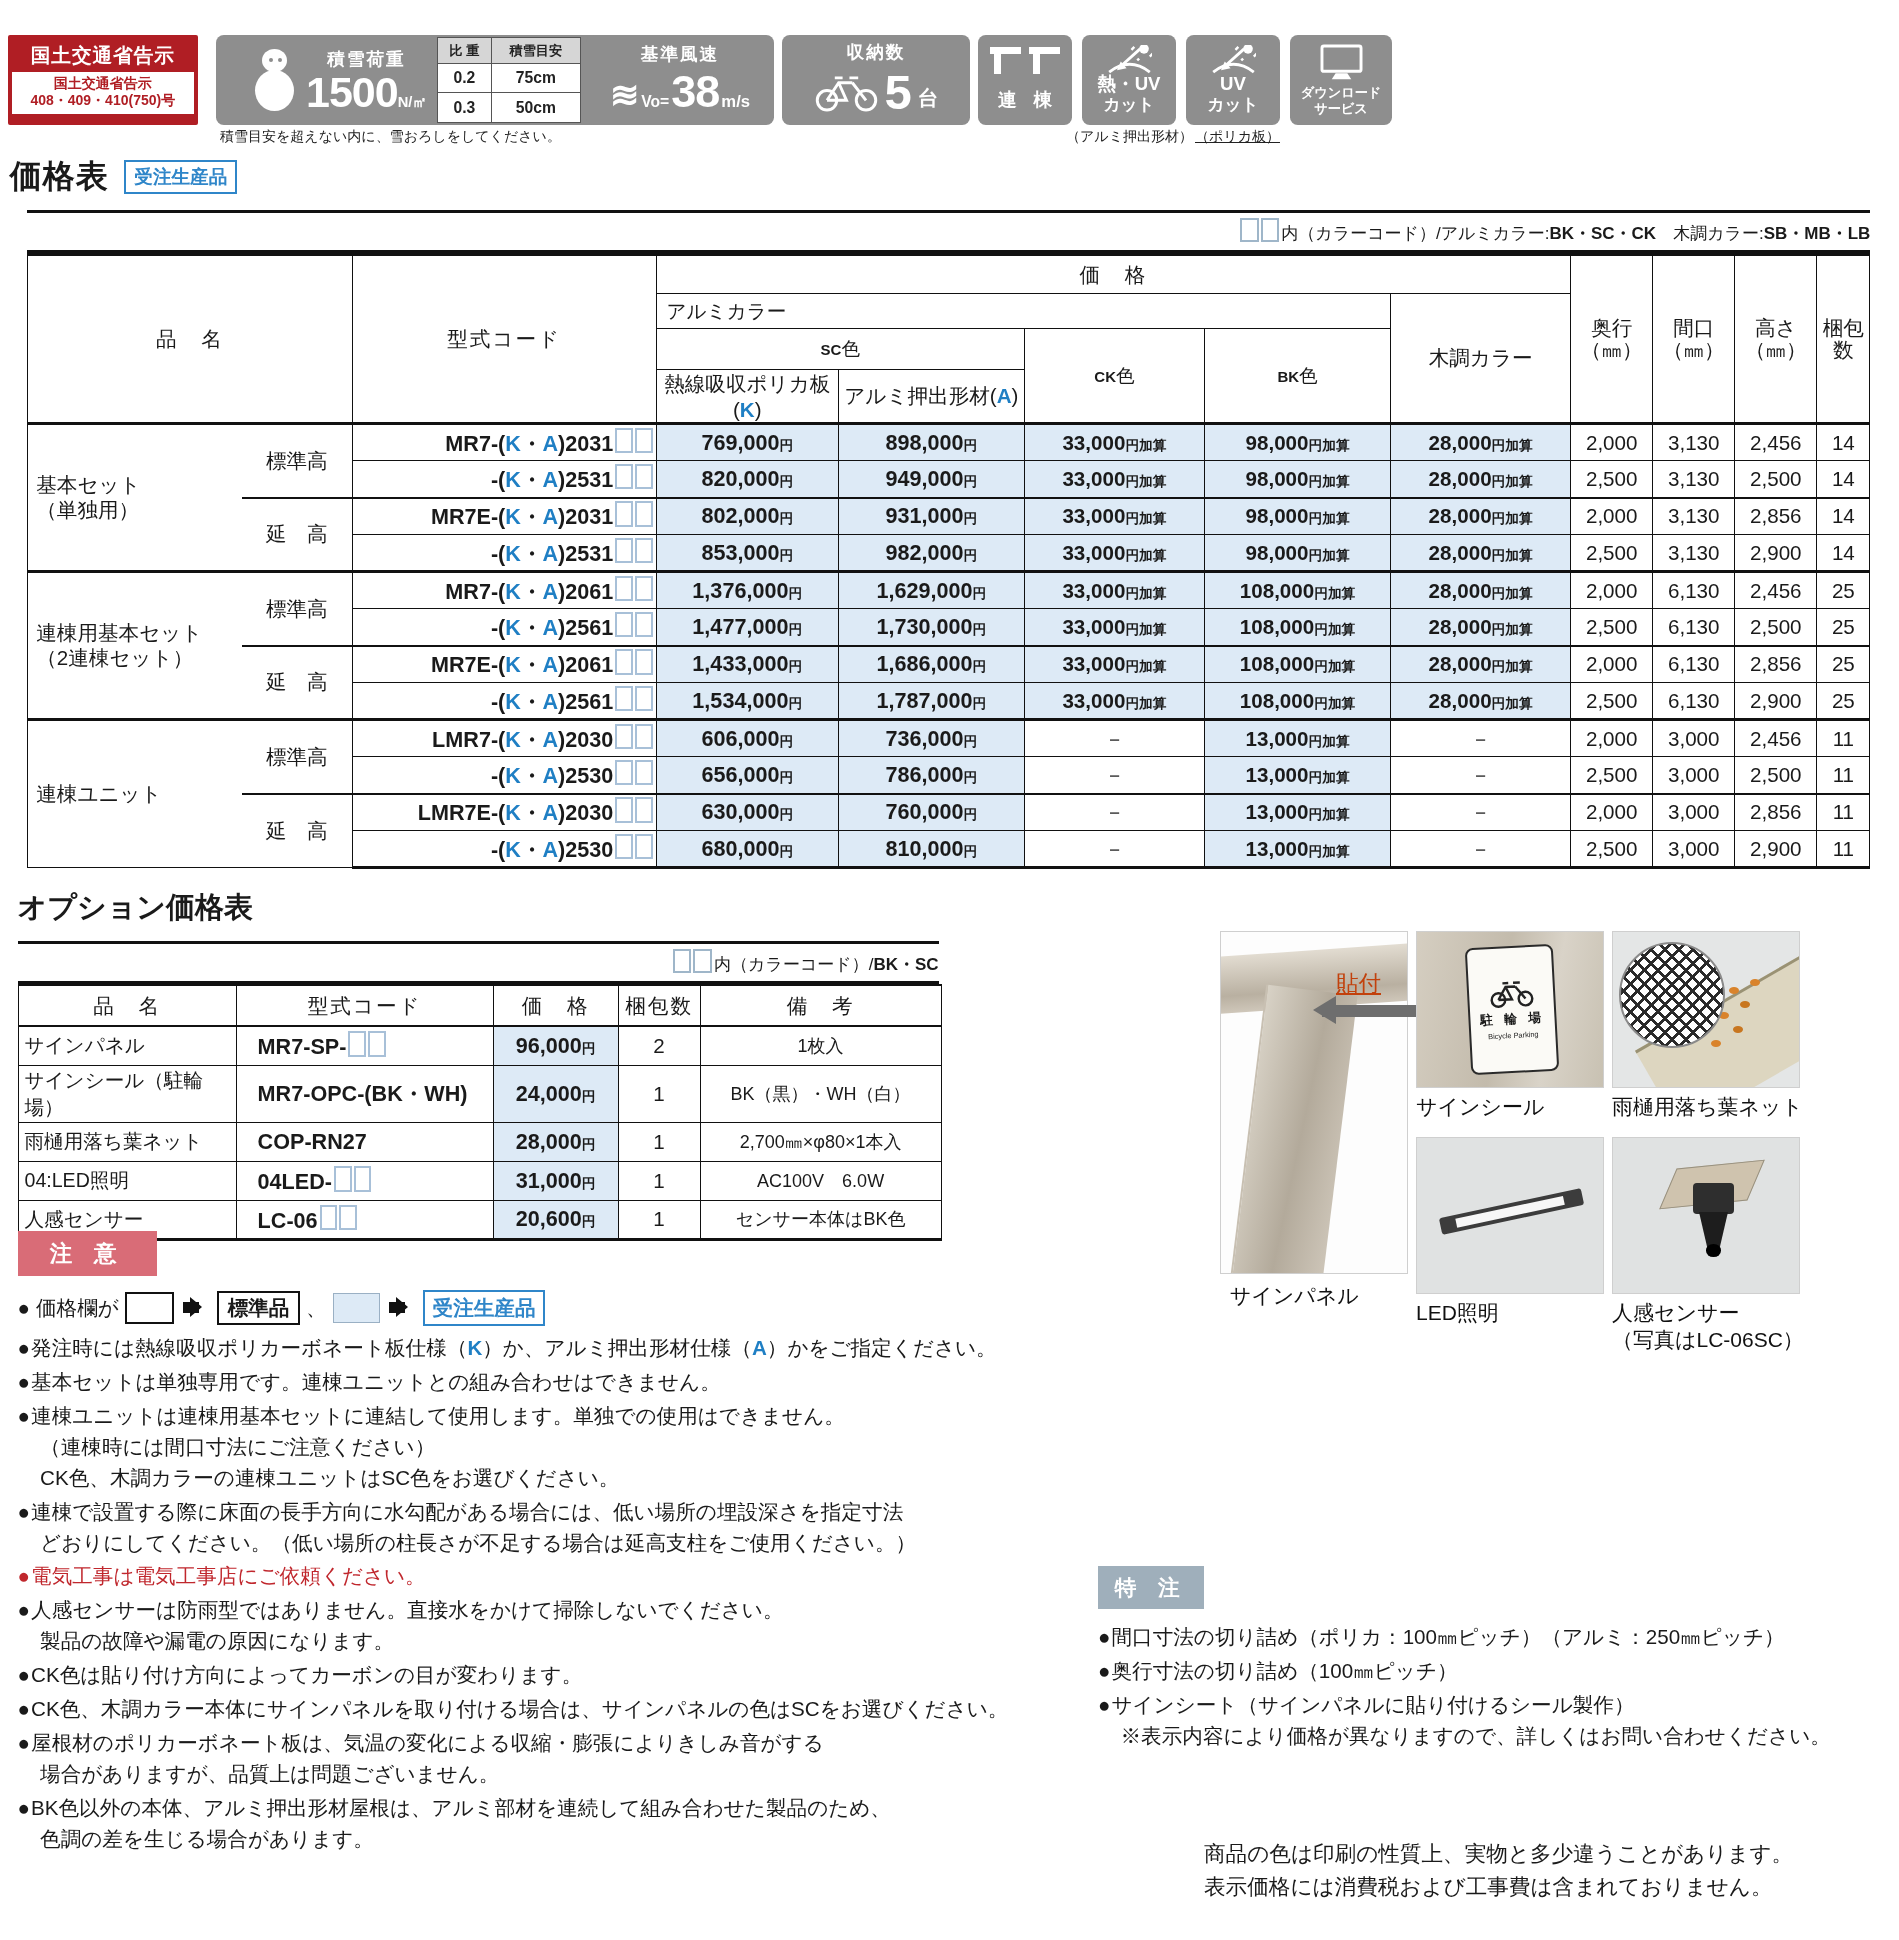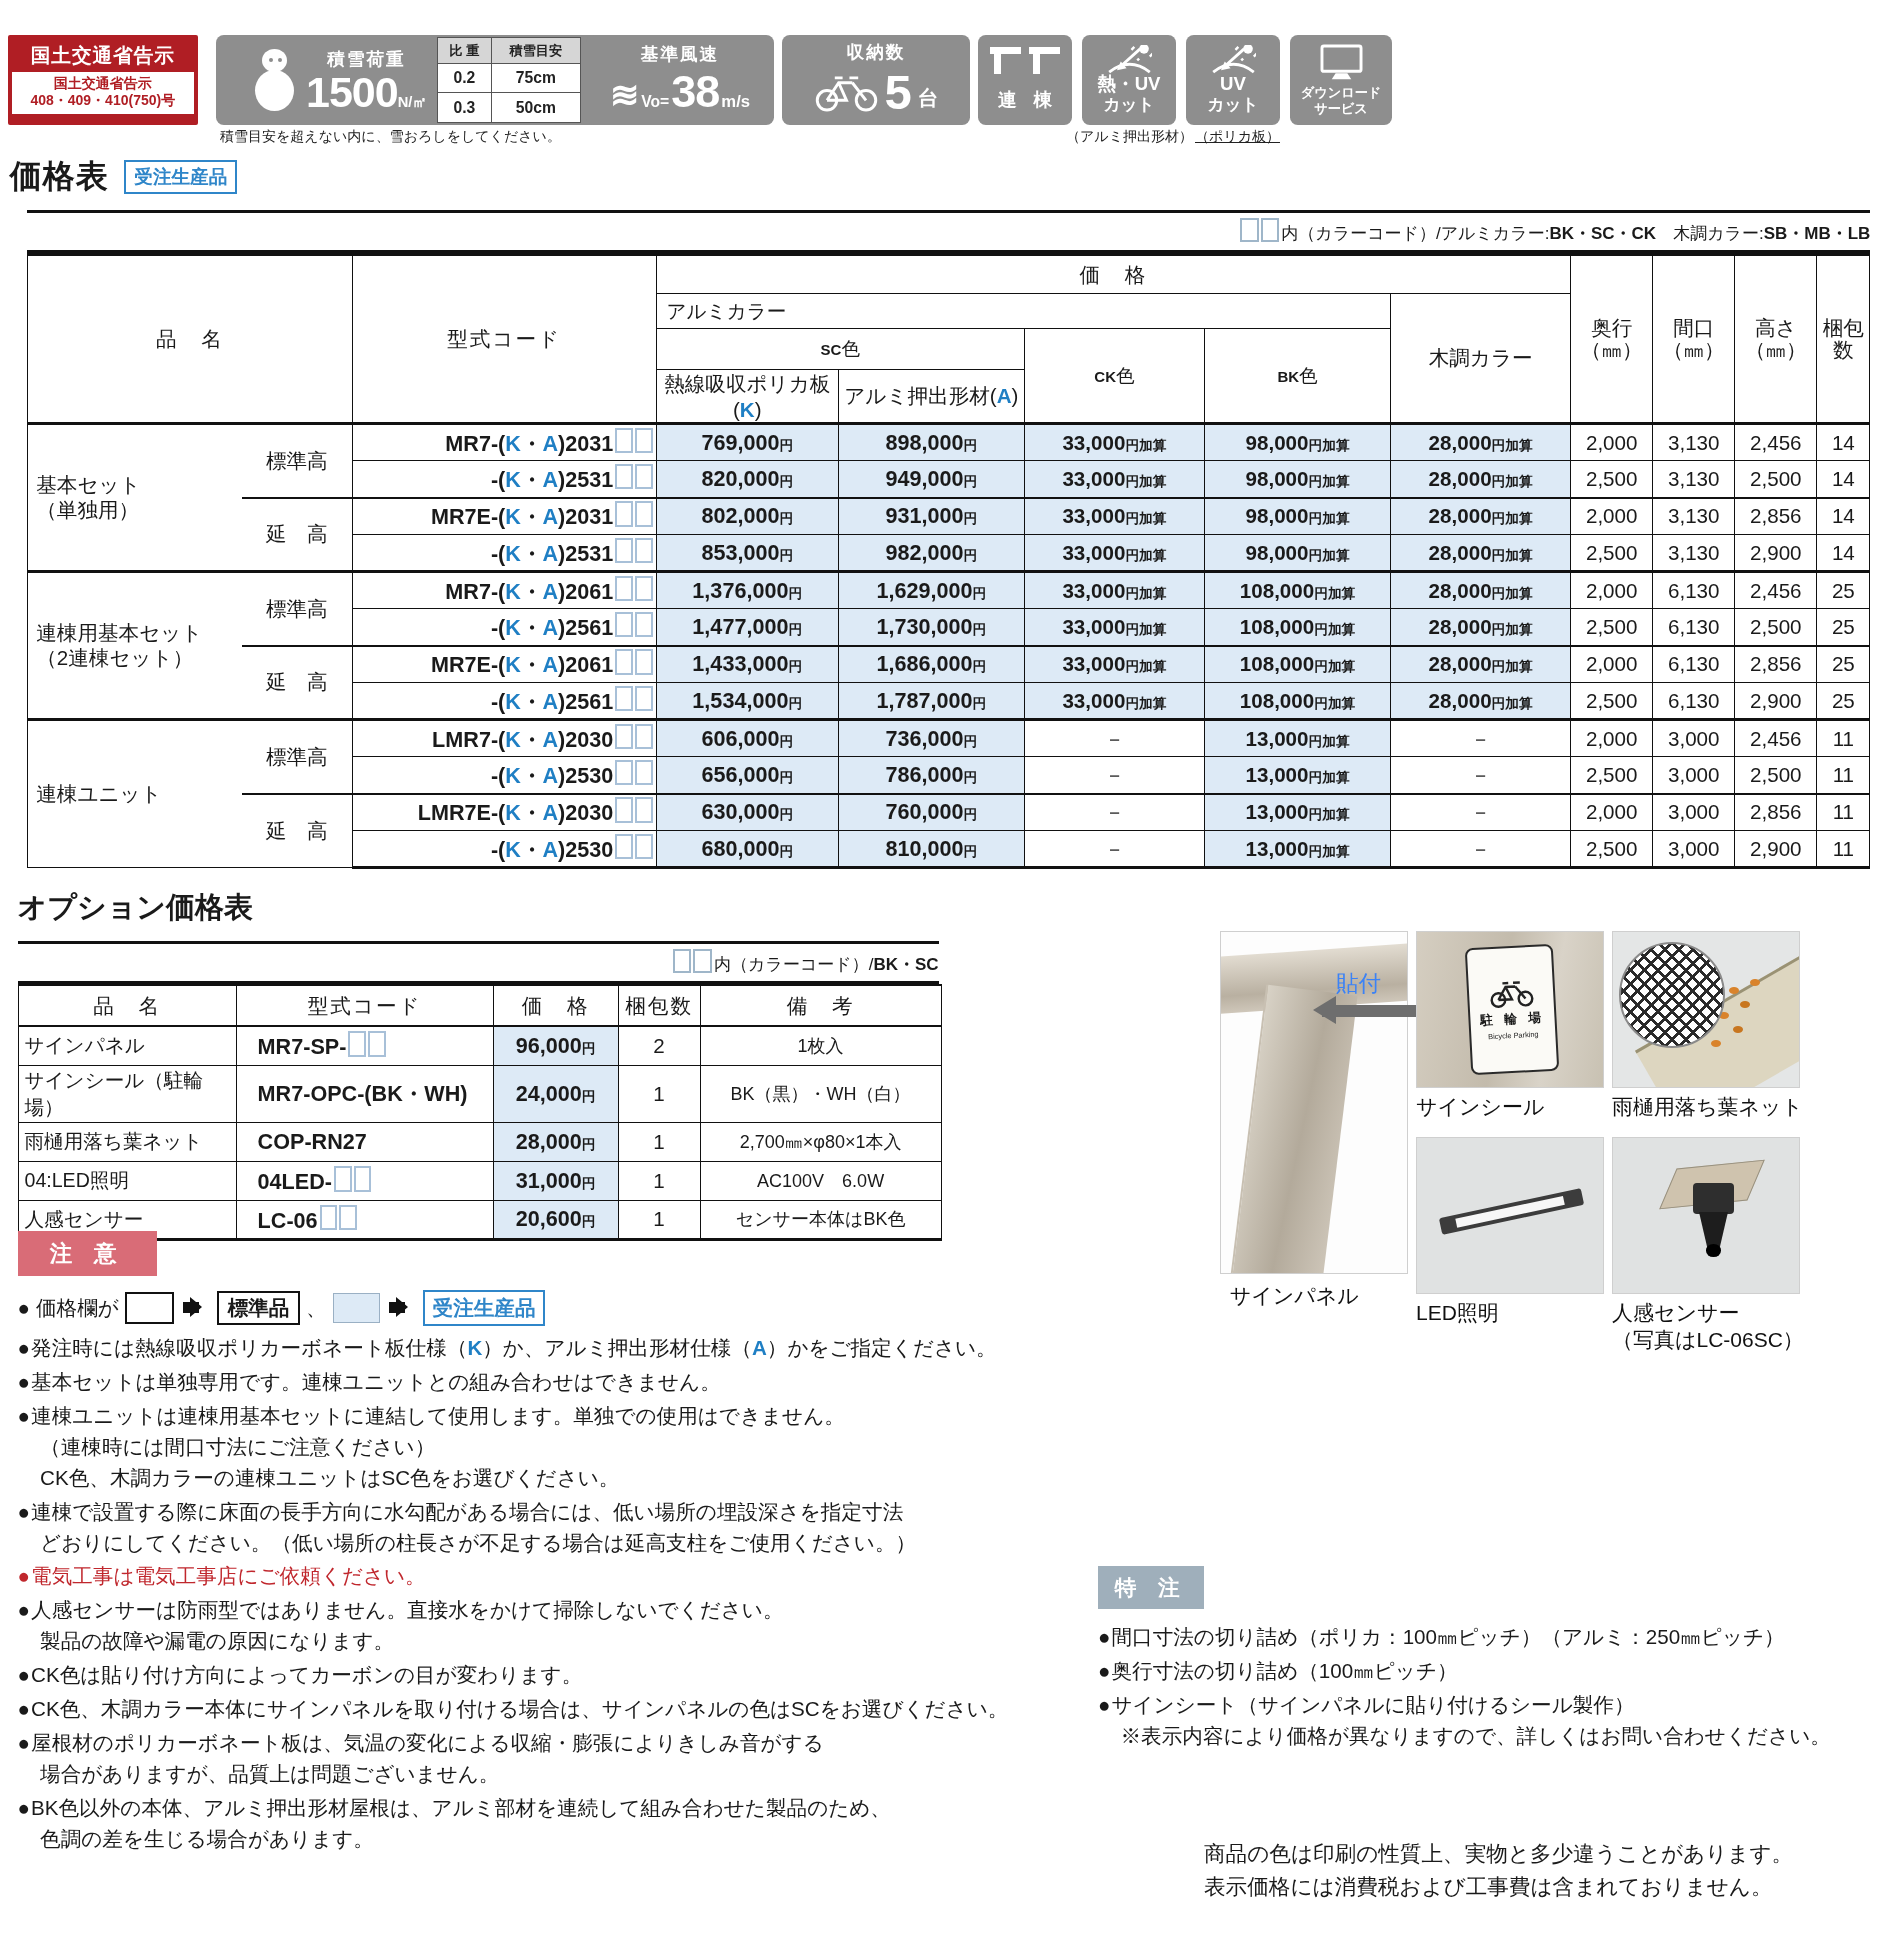--- a/index.html
+++ b/index.html
@@ -147,21 +147,21 @@
         background-image:repeating-linear-gradient(45deg,#2a2a2a 0 2.9px,transparent 2.9px 9.8px),
                          repeating-linear-gradient(-45deg,#2a2a2a 0 2.9px,transparent 2.9px 9.8px);}
   .ledimg{left:196px;top:206px;width:188px;height:157px;}
   .ledbar{position:absolute;left:21.6px;top:65px;width:145px;height:16.7px;background:#3c3c3c;border-radius:2.9px;transform:rotate(-12deg);}
   .ledbar .lt{position:absolute;left:15.7px;top:3.9px;width:110px;height:8.8px;background:#f7f7f7;}
   .sensorimg{left:392px;top:206px;width:188px;height:157px;}
   .plate{position:absolute;left:57px;top:25.5px;width:82px;height:39px;background:#cfc3ae;border:1px solid #97907f;transform:skewX(-28deg) rotate(-6deg);}
   .sbody{position:absolute;left:80px;top:45px;width:41px;height:31px;background:#2e2e2e;border-radius:3.9px;}
   .scone{position:absolute;left:86px;top:74px;width:29px;height:35px;background:#1d1d1d;clip-path:polygon(0 0,100% 0,72% 100%,28% 100%);}
   .slens{position:absolute;left:93px;top:106px;width:14.7px;height:12.7px;background:#000;border-radius:50%;}
-  .attach-label{position:absolute;left:116px;top:37px;font-size:22.5px;color:#3b82f6;}
+  .attach-label{position:absolute;left:116px;top:37px;font-size:22.5px;color:#c2410c;text-decoration:underline;}
   .attach-arrow{position:absolute;left:102px;top:74px;width:94px;height:11.8px;background:#6e6e6e;}
   .attach-arrow::before{content:'';position:absolute;left:-23.5px;top:-8.8px;border:14.7px solid transparent;border-right:23.5px solid #6e6e6e;}
 
   .footer{position:absolute;left:1204px;top:1837px;font-size:21.6px;line-height:33px;}
 </style>
 </head>
 <body>
 
 <div class="page">
 

